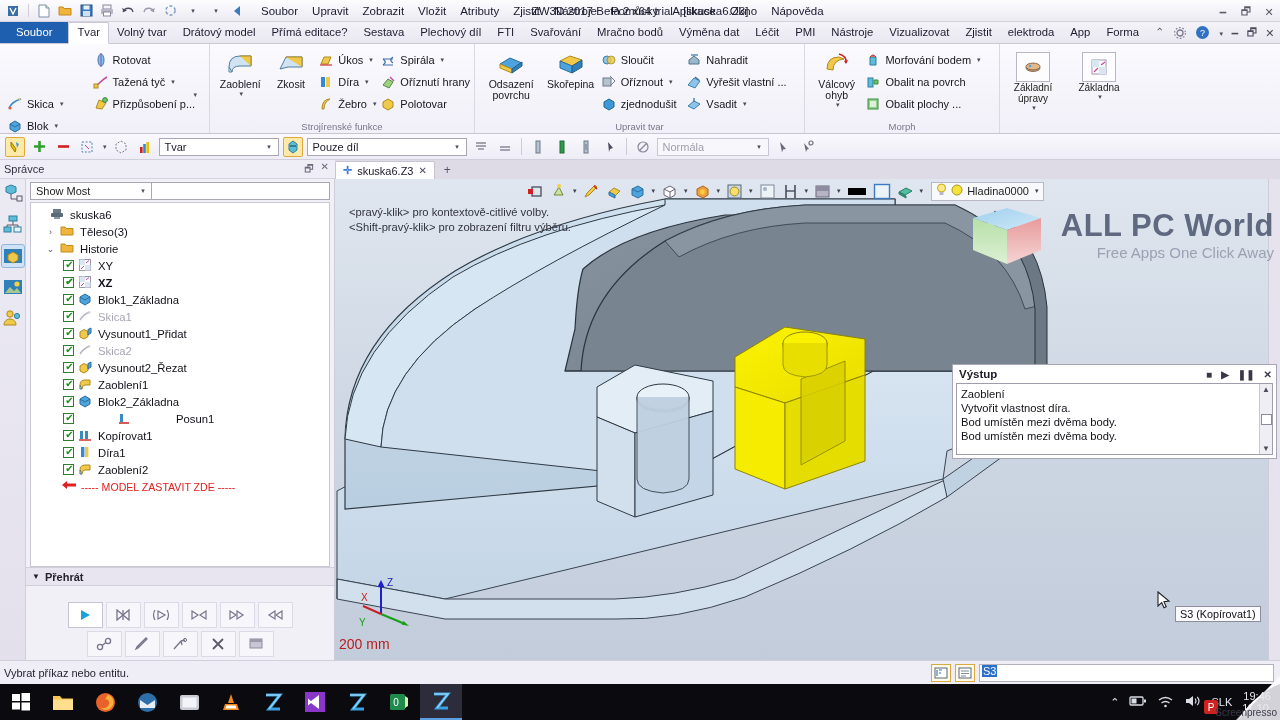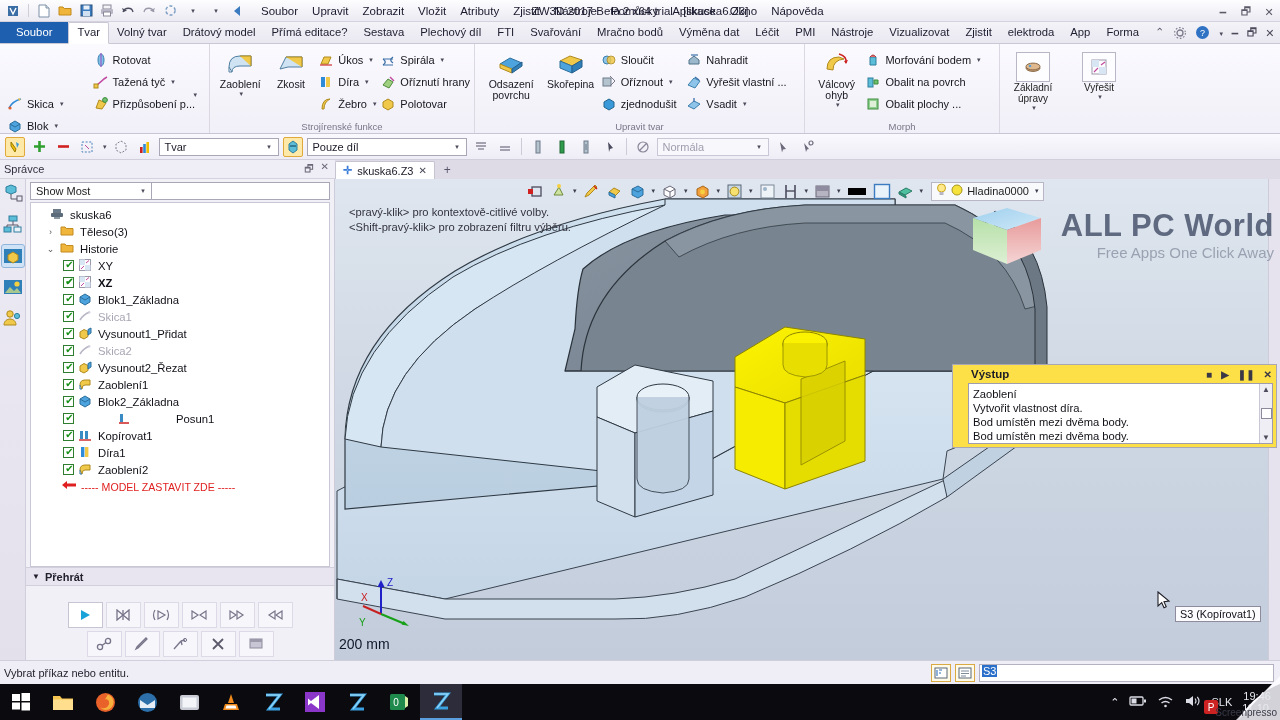--- a/index.html
+++ b/index.html
@@ -149,30 +149,30 @@
     background:#cfd7e3; overflow:hidden;}
   .vtoolbar{ position:absolute; left:0; top:0; width:945px; height:24px;
     display:flex; align-items:center; gap:2px; padding-left:190px; z-index:6;}
   .vt{ height:20px; display:flex; align-items:center; gap:1px; padding:0 2px;}
   .vcaret{ font-size:7px; color:#3c3c4c; padding:0 2px;}
   .layerbox{ display:flex;align-items:center;gap:4px; background:rgba(255,255,255,.75);
     border:1px solid #b9b6c6; height:19px; padding:0 3px 0 4px; font-size:11px; margin-left:4px;}
 
   .hint{ position:absolute; left:14px; top:26px; font-size:11.2px; color:#33333f;
     line-height:15px; z-index:5; white-space:nowrap;}
-  .scalelbl{ position:absolute; left:4px; bottom:8px; font-size:14px; color:#0f172a; z-index:5;}
+  .scalelbl{ position:absolute; left:4px; bottom:8px; font-size:14px; color:#b91c1c; z-index:5;}
 
   .wm{ position:absolute; right:6px; top:25px; display:flex; align-items:center; gap:12px; z-index:4;}
   .wmtxt{ display:flex; flex-direction:column; }
   .wmtxt .t1{ font-size:31px; font-weight:bold; color:#5f6a80; letter-spacing:.5px; line-height:34px;}
   .wmtxt .t2{ font-size:15px; color:#9aa2b2; text-align:right; line-height:20px;}
 
   
-  .outpanel{ position:absolute; left:617px; top:185px; width:325px; height:84px;
-    background:#fde047; border:1px solid #a9a6b6; z-index:7; display:flex; flex-direction:column;padding-left:12px;}
+  .outpanel{ position:absolute; left:617px; top:185px; width:325px; height:95px;
+    background:#ffffff; border:1px solid #a9a6b6; z-index:7; display:flex; flex-direction:column;}
   .outhdr{ height:18px; display:flex; align-items:center; padding:0 4px 0 6px;
     font-size:11.5px; font-weight:bold; color:#1b1b28;}
   .outhdr .hb{ margin-left:auto; display:flex; gap:9px; align-items:center; color:#3a3846; font-size:10px;}
   .outbody{ flex:1; margin:0 3px 3px; background:#fff; border:1px solid #9f9cae;
     display:flex; }
   .outlines{ flex:1; padding:3px 0 0 4px; font-size:11.2px; line-height:14px; color:#111118;}
   .outsb{ width:13px; background:#f0eef5; border-left:1px solid #c9c6d5;
     display:flex; flex-direction:column; align-items:center; justify-content:space-between;
     padding:1px 0; font-size:8px; color:#4e4c5c;}
   .outsb .thumb{ width:11px;height:11px;background:#fff;border:1px solid #8d8a9c;}
@@ -586,21 +586,21 @@
         </div>
         <div class="bigbox">
           <div class="frame">
             <svg width="20" height="18" viewBox="0 0 20 18">
                 <rect x="3" y="2" width="14" height="14" fill="#fdfdff" stroke="#9c99ab"></rect>
                 <path d="M3 2h7v7H3z" fill="#d8e6f3"></path>
                 <path d="M10 9h7v7h-7z" fill="#d8e6f3"></path>
                 <path d="M5 14l4-4M12 7l4-3" stroke="#c04aa0" stroke-width="1.2"></path>
               </svg>
           </div>
-          <span class="lbl" style="font-size:10px;">Vyřešit</span>
+          <span class="lbl" style="font-size:10px;">Základna</span>
           <span class="caret">▾</span>
         </div>
       </div>
       <div class="gtitle"></div>
     </div>
   </div>
 
   <div class="tb2">
     <div class="tbtn sel">
       <svg width="14" height="14" viewBox="0 0 14 14">

